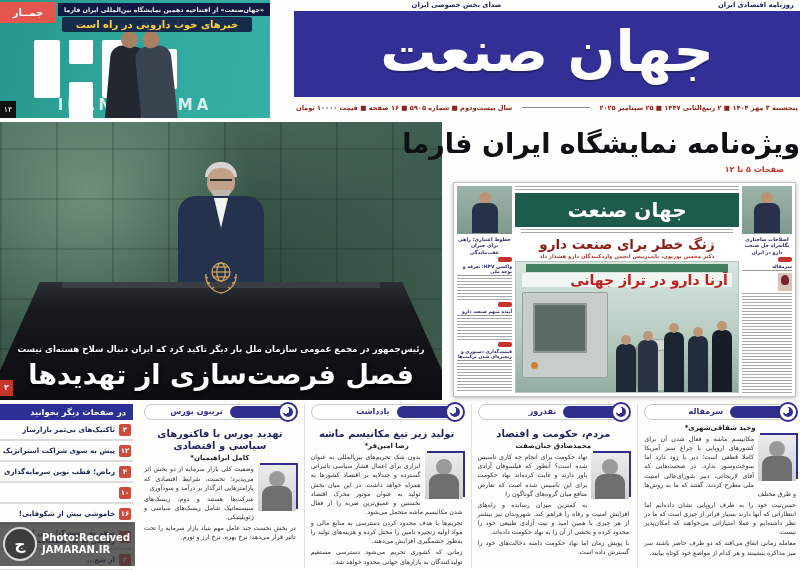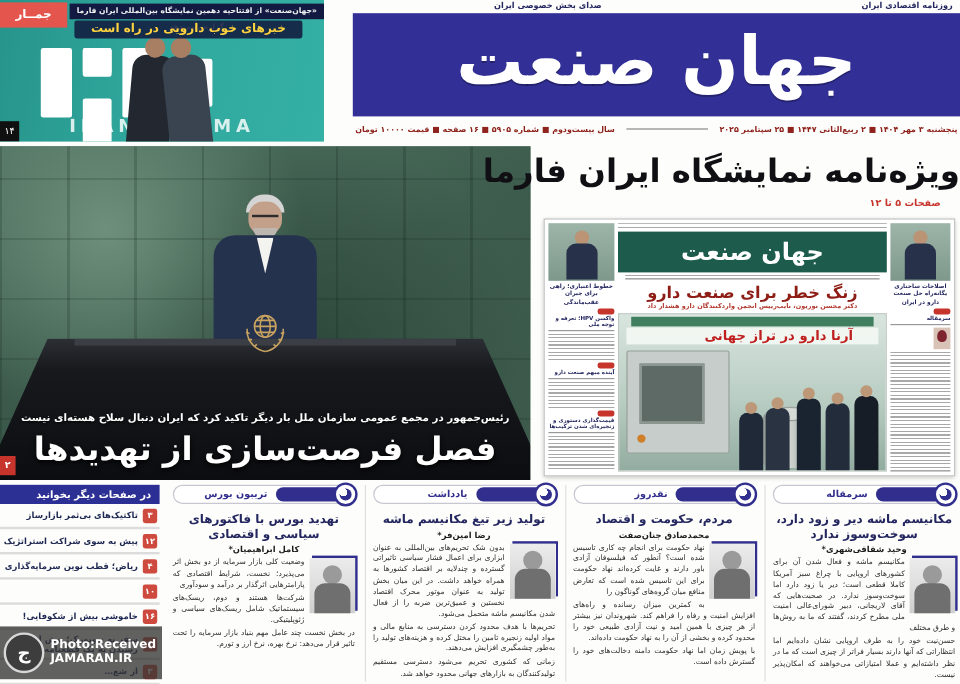--- a/index.html
+++ b/index.html
@@ -102,21 +102,21 @@
   .m-mastrow { height:5px; margin-bottom:2px; }
   .m-mast { height:34px; background:#1d5b4d; display:flex; align-items:center; justify-content:center; }
   .m-mast span { color:#fff; font-size:20px; font-weight:900; }
   .m-date { height:4px; margin:2px 6px; }
   .m-head { text-align:center; color:#8e1d15; font-size:13.5px; font-weight:900; margin-top:1px; }
   .m-sub { text-align:center; color:#b23a30; font-size:5.4px; font-weight:bold; margin:1px 0 2px; }
   .m-photo { position:relative; flex:1; border:1px solid #b9c4bd; overflow:hidden;
         background:linear-gradient(#d8e5de 0%,#b9cdc3 55%,#93aca0 100%); }
   .m-band-green { position:absolute; top:2px; left:10px; right:10px; height:8px; background:#3f7f5f; }
   .m-band { position:absolute; top:11px; left:6px; right:6px; height:14px; line-height:14px;
-        background:rgba(243,247,243,.92); color:#c01f1f; font-size:11px; font-weight:900; text-align:center;padding-left:44px; }
+        background:rgba(243,247,243,.92); color:#c01f1f; font-size:14px; font-weight:900; text-align:center;padding-left:44px; }
   .machine { position:absolute; left:6px; top:30px; width:86px; height:86px; background:#c7cdca;
         border:1px solid #96a09b; border-radius:2px; }
   .machine::before { content:""; position:absolute; left:10px; top:10px; width:50px; height:46px;
         background:#5e6a66; border:2px solid #8d9792; }
   .machine::after { content:""; position:absolute; left:8px; bottom:8px; width:7px; height:7px;
         border-radius:50%; background:#d07f2a; }
   .drum { position:absolute; left:120px; bottom:2px; width:44px; height:46px; border-radius:4px 4px 6px 6px;
         background:linear-gradient(90deg,#8d938f 0%,#e9ecea 35%,#c2c7c4 60%,#848a86 100%); }
   .drum::before { content:""; position:absolute; top:-5px; left:2px; right:2px; height:10px;
         border-radius:50%; background:#d6dad7; border:1px solid #9aa09c; }
@@ -289,21 +289,20 @@
   </div>
 
   <div class="bottom">
 
     <div class="col">
       <div class="pill">
         <span class="pill-seg"></span>
         <span class="pill-logo"></span>
         <span class="pill-title">سرمقاله</span>
       </div>
-      <div class="c-title">مکانیسم ماشه دیر و زود دارد، سوخت‌وسوز ندارد</div>
       <div class="c-author">وحید شقاقی‌شهری*</div>
       <div class="c-body">
         <span class="portrait"></span>
         <p>مکانیسم ماشه و فعال شدن آن برای کشورهای اروپایی با چراغ سبز آمریکا کاملا قطعی است؛ دیر یا زود دارد اما سوخت‌وسوز ندارد. در صحبت‌هایی که آقای لاریجانی، دبیر شورای‌عالی امنیت ملی مطرح کردند، گفتند که ما به روش‌ها و طرق مختلف</p>
         <p>حسن‌نیت خود را به طرف اروپایی نشان داده‌ایم اما انتظاراتی که آنها دارند بسیار فراتر از چیزی است که ما در نظر داشته‌ایم و عملا امتیازاتی می‌خواهند که امکان‌پذیر نیست.</p>
         <p>معامله زمانی اتفاق می‌افتد که دو طرف حاضر باشند سر میز مذاکره بنشینند و هر کدام از مواضع خود کوتاه بیایند.</p>
       </div>
     </div>
 
     <div class="col">

